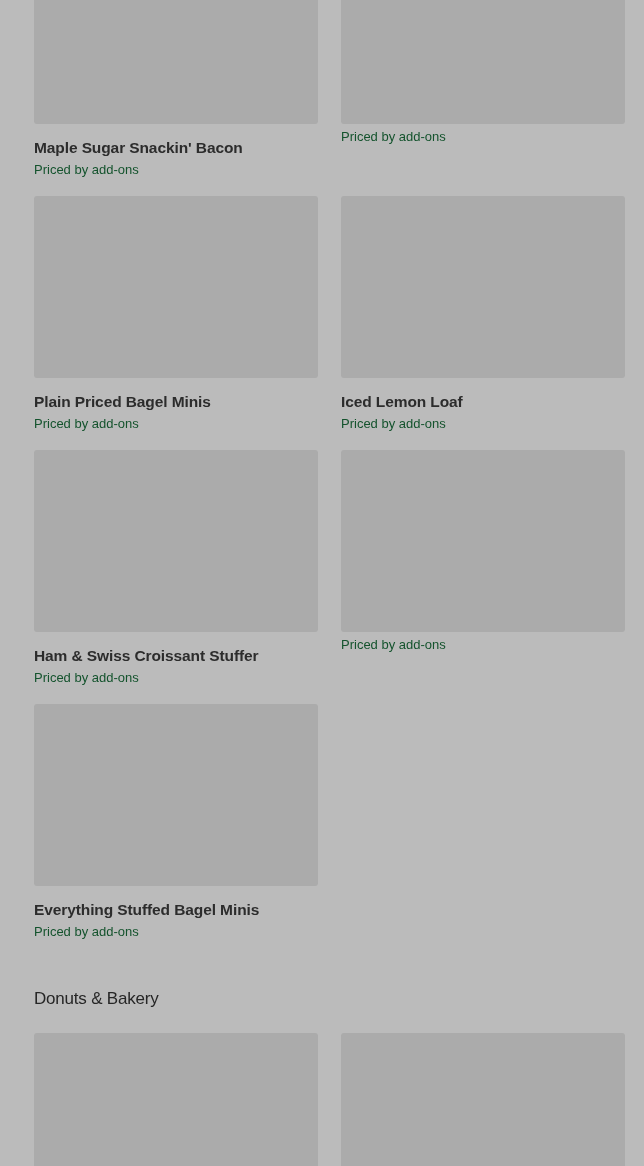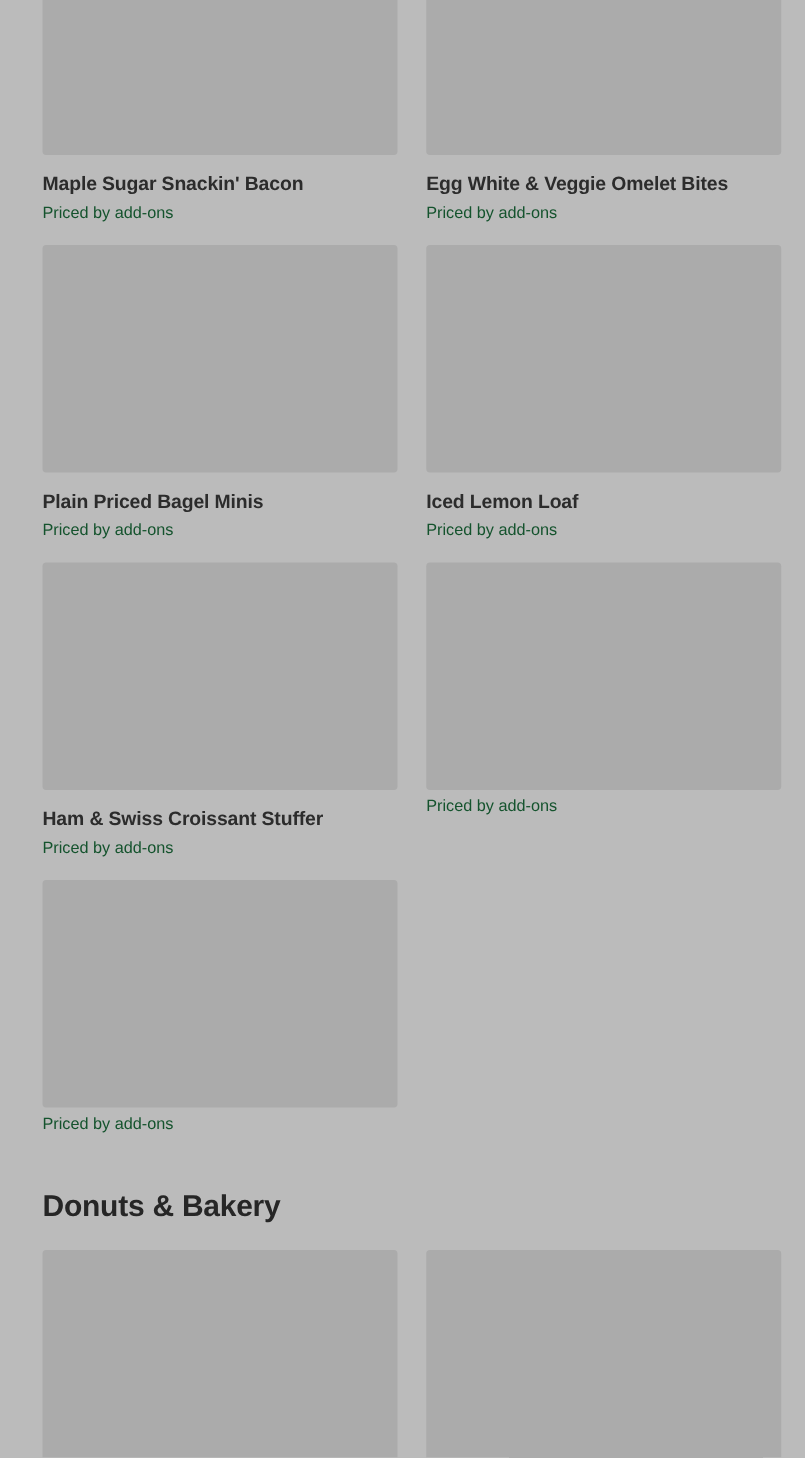--- a/index.html
+++ b/index.html
@@ -67,22 +67,22 @@
     font-size: 13px;
     font-weight: 400;
     line-height: 16px;
     color: #14532d;
     letter-spacing: 0px;
   }
 
   .section-heading {
     margin: 0;
     padding: 46px 0 22px 34px;
-    font-size: 24px;
-    font-weight: 700;
+    font-size: 17px;
+    font-weight: 400;
     line-height: 25px;
     color: #262626;
     letter-spacing: -0.2px;
   }
 
   
   .menu-grid.partial .item-image {
     height: 182px;
   }
 </style>
@@ -95,21 +95,20 @@
     <div class="menu-grid">
 
       <div class="menu-item">
         <div class="item-image"></div>
         <div class="item-title">Maple Sugar Snackin' Bacon</div>
         <div class="item-price">Priced by add-ons</div>
       </div>
 
       <div class="menu-item">
         <div class="item-image"></div>
-        <div class="item-title">Egg White &amp; Veggie Omelet Bites</div>
         <div class="item-price">Priced by add-ons</div>
       </div>
 
       <div class="menu-item">
         <div class="item-image"></div>
         <div class="item-title">Plain Priced Bagel Minis</div>
         <div class="item-price">Priced by add-ons</div>
       </div>
 
       <div class="menu-item">
@@ -124,20 +123,21 @@
         <div class="item-price">Priced by add-ons</div>
       </div>
 
       <div class="menu-item">
         <div class="item-image"></div>
         <div class="item-price">Priced by add-ons</div>
       </div>
 
       <div class="menu-item">
         <div class="item-image"></div>
+        <div class="item-title">Everything Stuffed Bagel Minis</div>
         <div class="item-price">Priced by add-ons</div>
       </div>
 
     </div>
 
     <h2 class="section-heading">Donuts &amp; Bakery</h2>
 
     <div class="menu-grid partial">
 
       <div class="menu-item">

